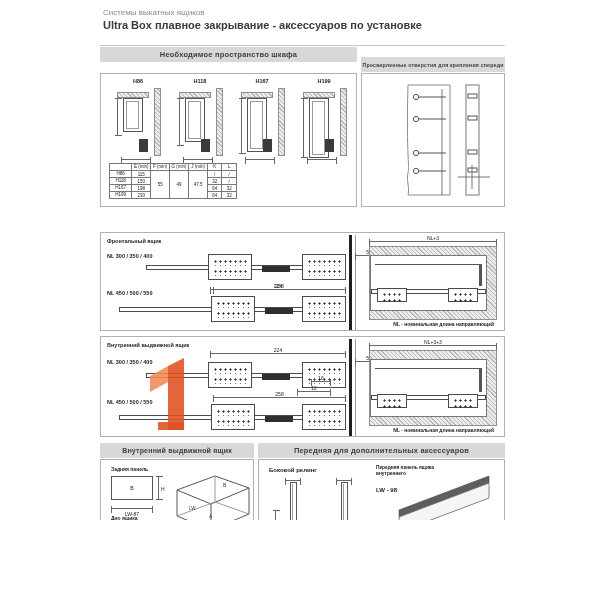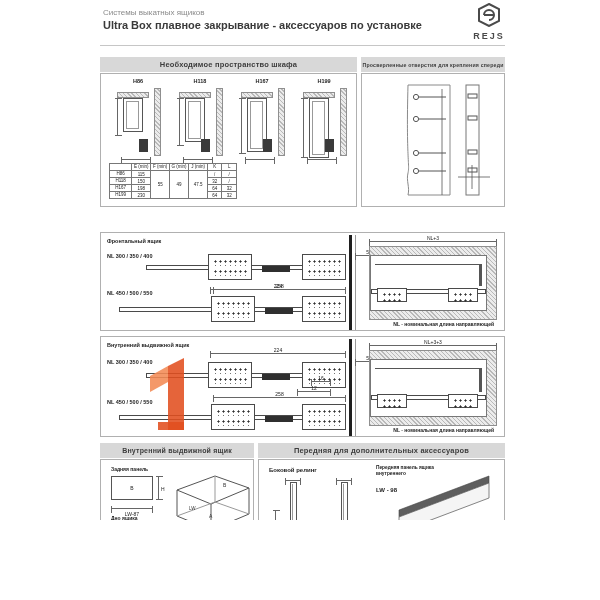--- a/index.html
+++ b/index.html
@@ -57,30 +57,23 @@
   svg text{font-family:"Liberation Sans",sans-serif}
 </style>
 </head>
 <body>
 
 <div class="page">
 
   <div class="txt" style="left:103px;top:8px;font-size:8px;color:#8a8a8a">Системы выкатных ящиков</div>
   <div class="lbl" style="left:103px;top:19px;font-size:11px;color:#3a3a3a">Ultra Box плавное закрывание - аксессуаров по установке</div>
 
-  <div class="abs" style="left:468px;top:3px;width:42px;text-align:center">
-    <svg width="26" height="24" viewBox="0 0 26 24">
-      <polygon points="13,1 23,6 23,18 13,23 3,18 3,6" fill="none" stroke="#4a4a4a" stroke-width="2"></polygon>
-      <path d="M8 12 h9 M8 12 a5 5 0 1 1 5 5" fill="none" stroke="#4a4a4a" stroke-width="2"></path>
-    </svg>
-    <div class="lbl" style="position:static;font-size:9px;letter-spacing:2px;color:#4a4a4a">REJS</div>
-  </div>
   <div class="abs" style="left:100px;top:45px;width:405px;height:1px;background:#c6c6c6"></div>
 
-  <div class="bar" style="left:100px;top:57px;width:257px;font-size:7.5px">Необходимое пространство шкафа</div>
+  <div class="bar" style="left:100px;top:47px;width:257px;font-size:7.5px">Необходимое пространство шкафа</div>
   <div class="box" style="left:100px;top:73px;width:257px;height:134px">
 
     <div class="lbl" style="left:14px;top:4px;width:46px;text-align:center;font-size:5.5px">H86</div>
     <div class="lbl" style="left:76px;top:4px;width:46px;text-align:center;font-size:5.5px">H118</div>
     <div class="lbl" style="left:138px;top:4px;width:46px;text-align:center;font-size:5.5px">H167</div>
     <div class="lbl" style="left:200px;top:4px;width:46px;text-align:center;font-size:5.5px">H199</div>
 
     <div class="cabinet" style="left:14px;top:12px">
       <div class="c-top hatch"></div>
         <div class="c-right hatch"></div>

